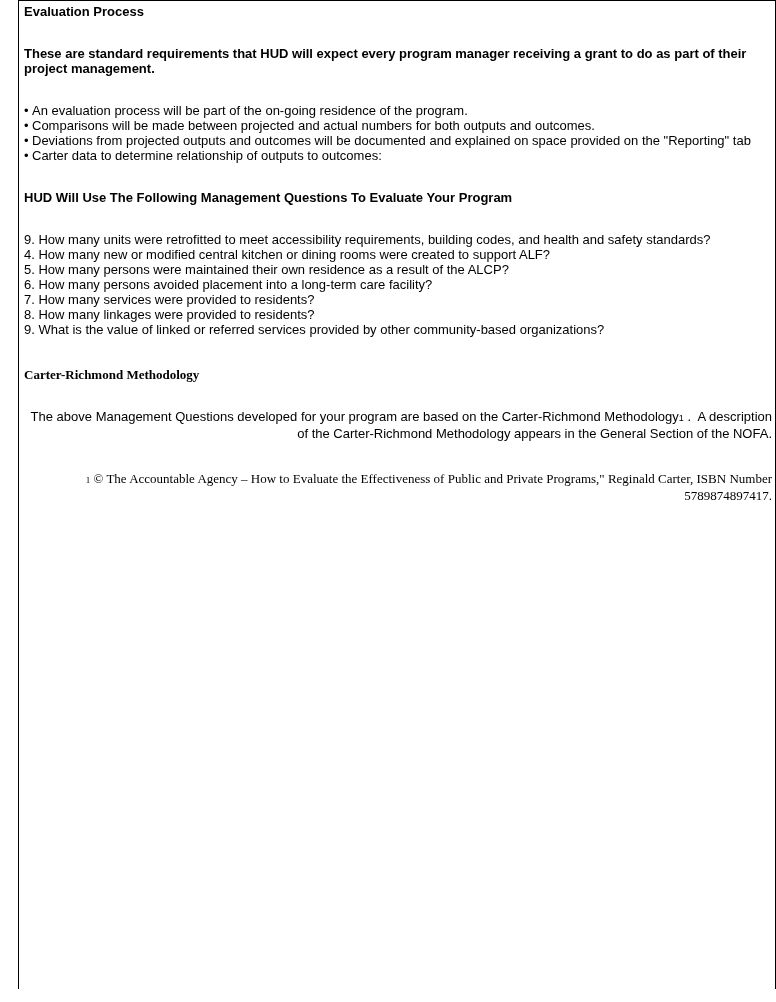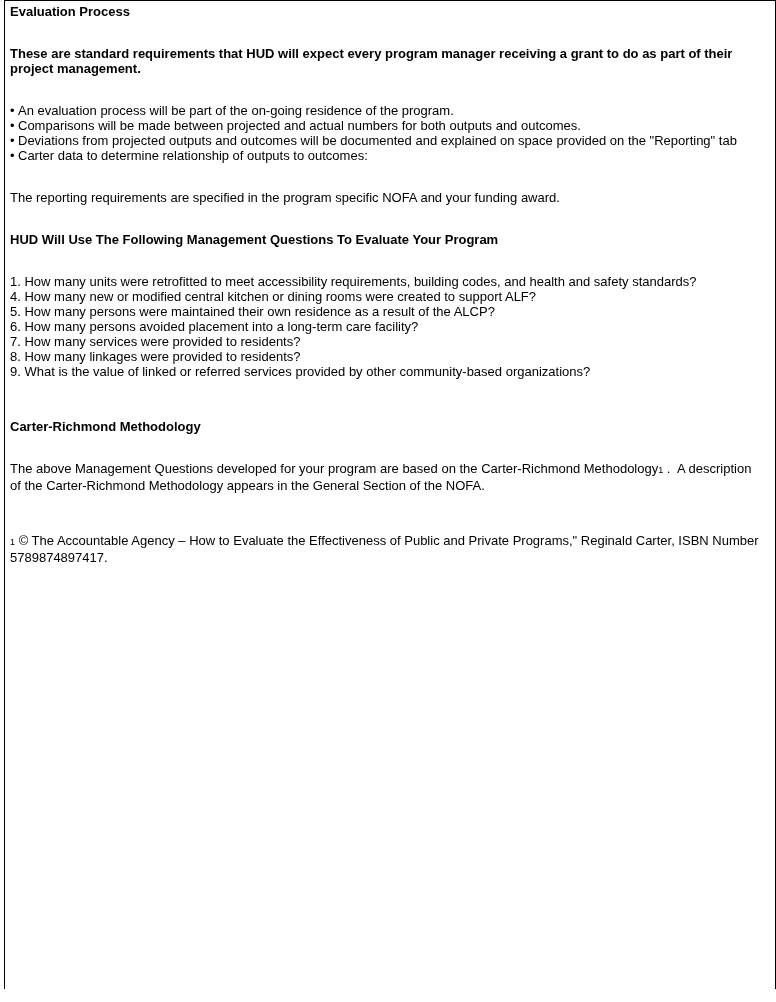--- a/index.html
+++ b/index.html
@@ -10,71 +10,70 @@
   body {
     width: 776px;
     height: 1002px;
     position: relative;
     overflow: hidden;
     font-family: "Liberation Sans", "DejaVu Sans", sans-serif;
     color: #000000;
   }
   .page {
     position: absolute;
-    top: 0; left: 4px; right: 0;
+    top: 0; left: 18px; right: 0;
     height: 989px;
     box-sizing: border-box;
     border: 1px solid #000000;
     border-bottom: none;
     background: #ffffff;
     padding: 3px 3px 0 5px;
     overflow: hidden;
   }
   .txt {
     font-size: 13px;
     line-height: 15px;
     white-space: pre;
   }
   .bold { font-weight: bold; }
   .mt-1 { margin-top: 27px; }
-  .mt-2 { margin-top: 40px; }
+  .mt-2 { margin-top: 30px; font-family: Liberation Serif, serif; }
   .bullet-row { white-space: pre; }
   .bullet-dot {
     display: inline-block;
     width: 8px;
   }
   .fn-sub {
     font-size: 9px;
     line-height: 15px;
   }
-  .line { white-space: pre; }
+  .line { white-space: pre; text-align: right; }
 </style>
 </head>
 <body>
 
 <div class="page">
 
   <div class="txt bold">Evaluation Process</div>
 
   <div class="txt bold mt-1">These are standard requirements that HUD will expect every program manager receiving a grant to do as part of their
 project management.</div>
 
   <div class="mt-1">
     <div class="txt bullet-row"><span class="bullet-dot">•</span><span>An evaluation process will be part of the on-going residence of the program.</span></div>
     <div class="txt bullet-row"><span class="bullet-dot">•</span><span>Comparisons will be made between projected and actual numbers for both outputs and outcomes.</span></div>
     <div class="txt bullet-row"><span class="bullet-dot">•</span><span>Deviations from projected outputs and outcomes will be documented and explained on space provided on the "Reporting" tab</span></div>
     <div class="txt bullet-row"><span class="bullet-dot">•</span><span>Carter data to determine relationship of outputs to outcomes:</span></div>
   </div>
 
-  <div class="txt mt-1">The reporting requirements are specified in the program specific NOFA and your funding award.</div>
 
   <div class="txt bold mt-1">HUD Will Use The Following Management Questions To Evaluate Your Program</div>
 
   <div class="mt-1">
-    <div class="txt">1. How many units were retrofitted to meet accessibility requirements, building codes, and health and safety standards?</div>
+    <div class="txt">9. How many units were retrofitted to meet accessibility requirements, building codes, and health and safety standards?</div>
     <div class="txt">4. How many new or modified central kitchen or dining rooms were created to support ALF?</div>
     <div class="txt">5. How many persons were maintained their own residence as a result of the ALCP?</div>
     <div class="txt">6. How many persons avoided placement into a long-term care facility?</div>
     <div class="txt">7. How many services were provided to residents?</div>
     <div class="txt">8. How many linkages were provided to residents?</div>
     <div class="txt">9. What is the value of linked or referred services provided by other community-based organizations?</div>
   </div>
 
   <div class="txt bold mt-2">Carter-Richmond Methodology</div>
 

